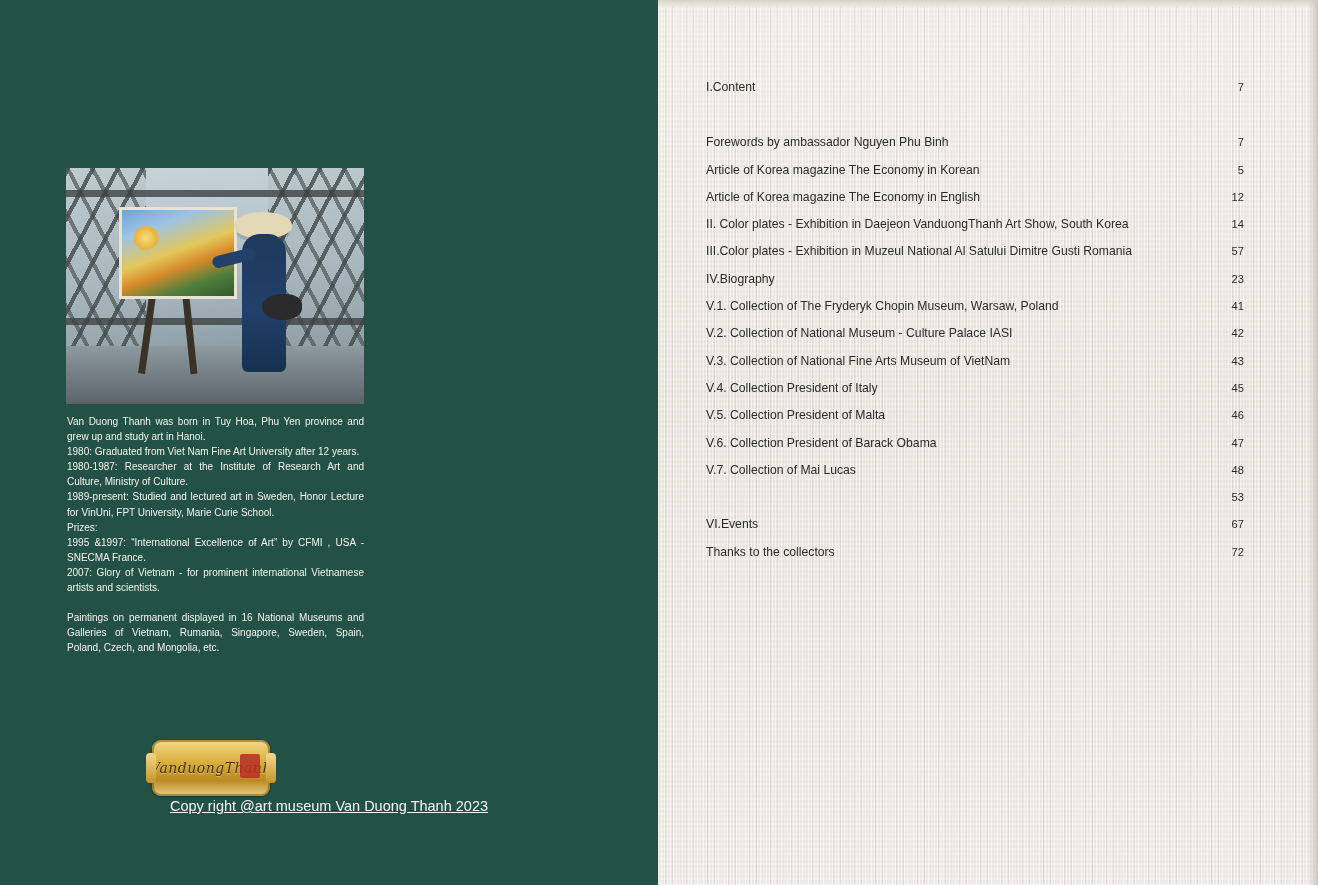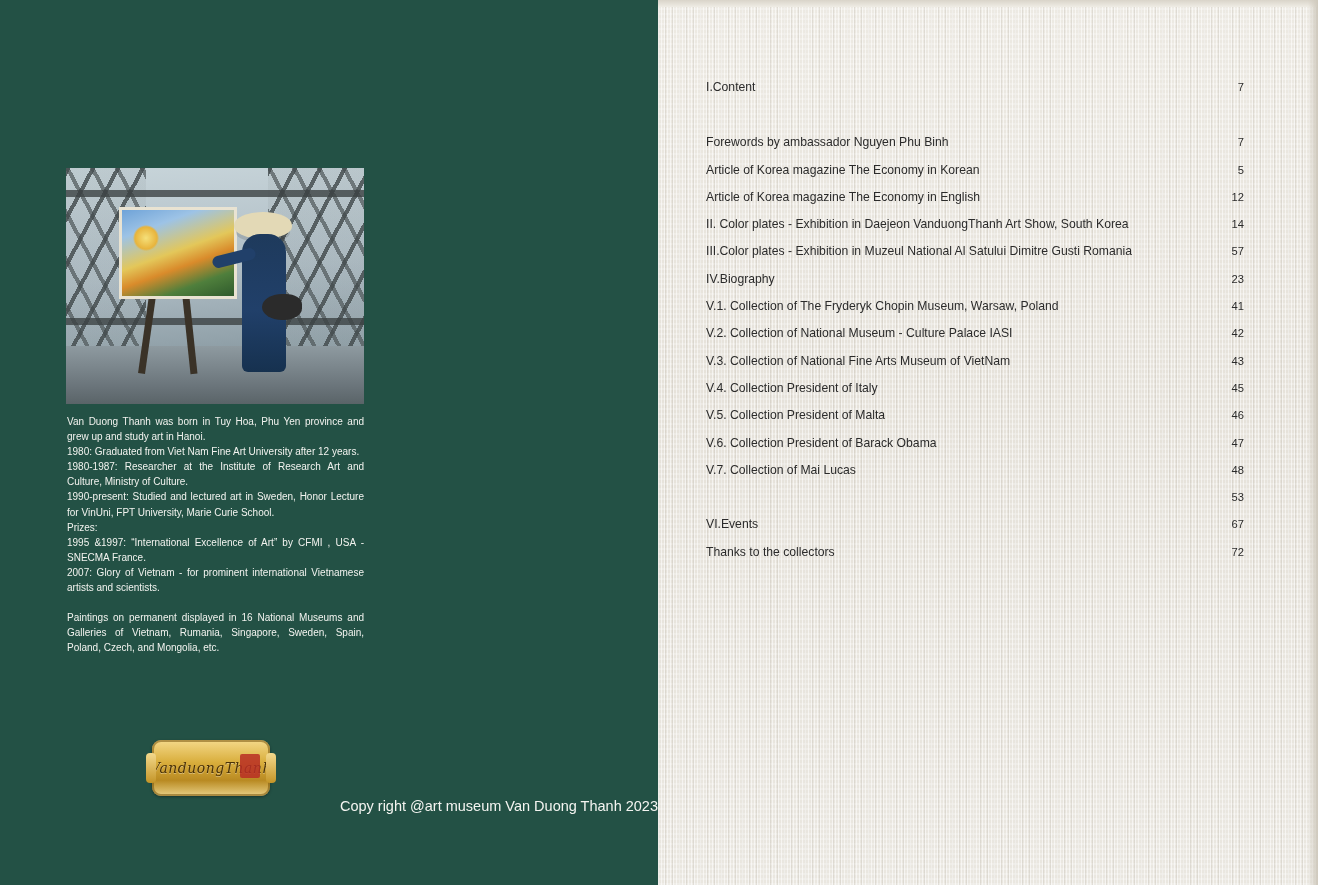--- a/index.html
+++ b/index.html
@@ -137,23 +137,24 @@
   }
   .seal-stamp {
     position: absolute; right: 10px; top: 14px;
     width: 20px; height: 24px; background: #b92e24; opacity: .85;
     border-radius: 2px;
   }
   .copyright {
     position: absolute;
     left: 0; right: 0;
     top: 798px;
-    text-align: right;
+    text-align: center;
     color: #f4f5f1;
     font-size: 14.5px;
+    text-decoration: underline;
   }
 
   
   .right-page {
     position: relative;
     flex: 1 1 auto;
     height: 885px;
     background: #e9e6df;
     overflow: hidden;
   }
@@ -220,21 +221,21 @@
       <div class="ph-person-hat"></div>
       <div class="ph-person-body"></div>
       <div class="ph-person-arm"></div>
       <div class="ph-palette"></div>
     </div>
 
     <div class="bio">
       <p>Van Duong Thanh was born in Tuy Hoa, Phu Yen province and grew up  and study art in Hanoi.</p>
       <p>1980: Graduated from Viet Nam Fine Art University after 12 years.</p>
       <p>1980-1987: Researcher at the Institute of Research Art and Culture, Ministry of Culture.</p>
-      <p>1990-present: Studied and lectured art in Sweden, Honor Lecture for VinUni, FPT University, Marie Curie School.</p>
+      <p>1989-present: Studied and lectured art in Sweden, Honor Lecture for VinUni, FPT University, Marie Curie School.</p>
       <p>Prizes:</p>
       <p>1995  &amp;1997: “International Excellence of Art” by CFMI , USA - SNECMA France.</p>
       <p>2007: Glory of Vietnam - for prominent international Vietnamese artists and scientists.</p>
       <div class="gap"></div>
       <p>Paintings on permanent displayed in 16 National Museums and Galleries of Vietnam, Rumania, Singapore, Sweden, Spain, Poland, Czech, and Mongolia, etc.</p>
     </div>
 
     <div class="seal">
       <span class="seal-script">VanduongThanh</span>
       <span class="seal-stamp"></span>

